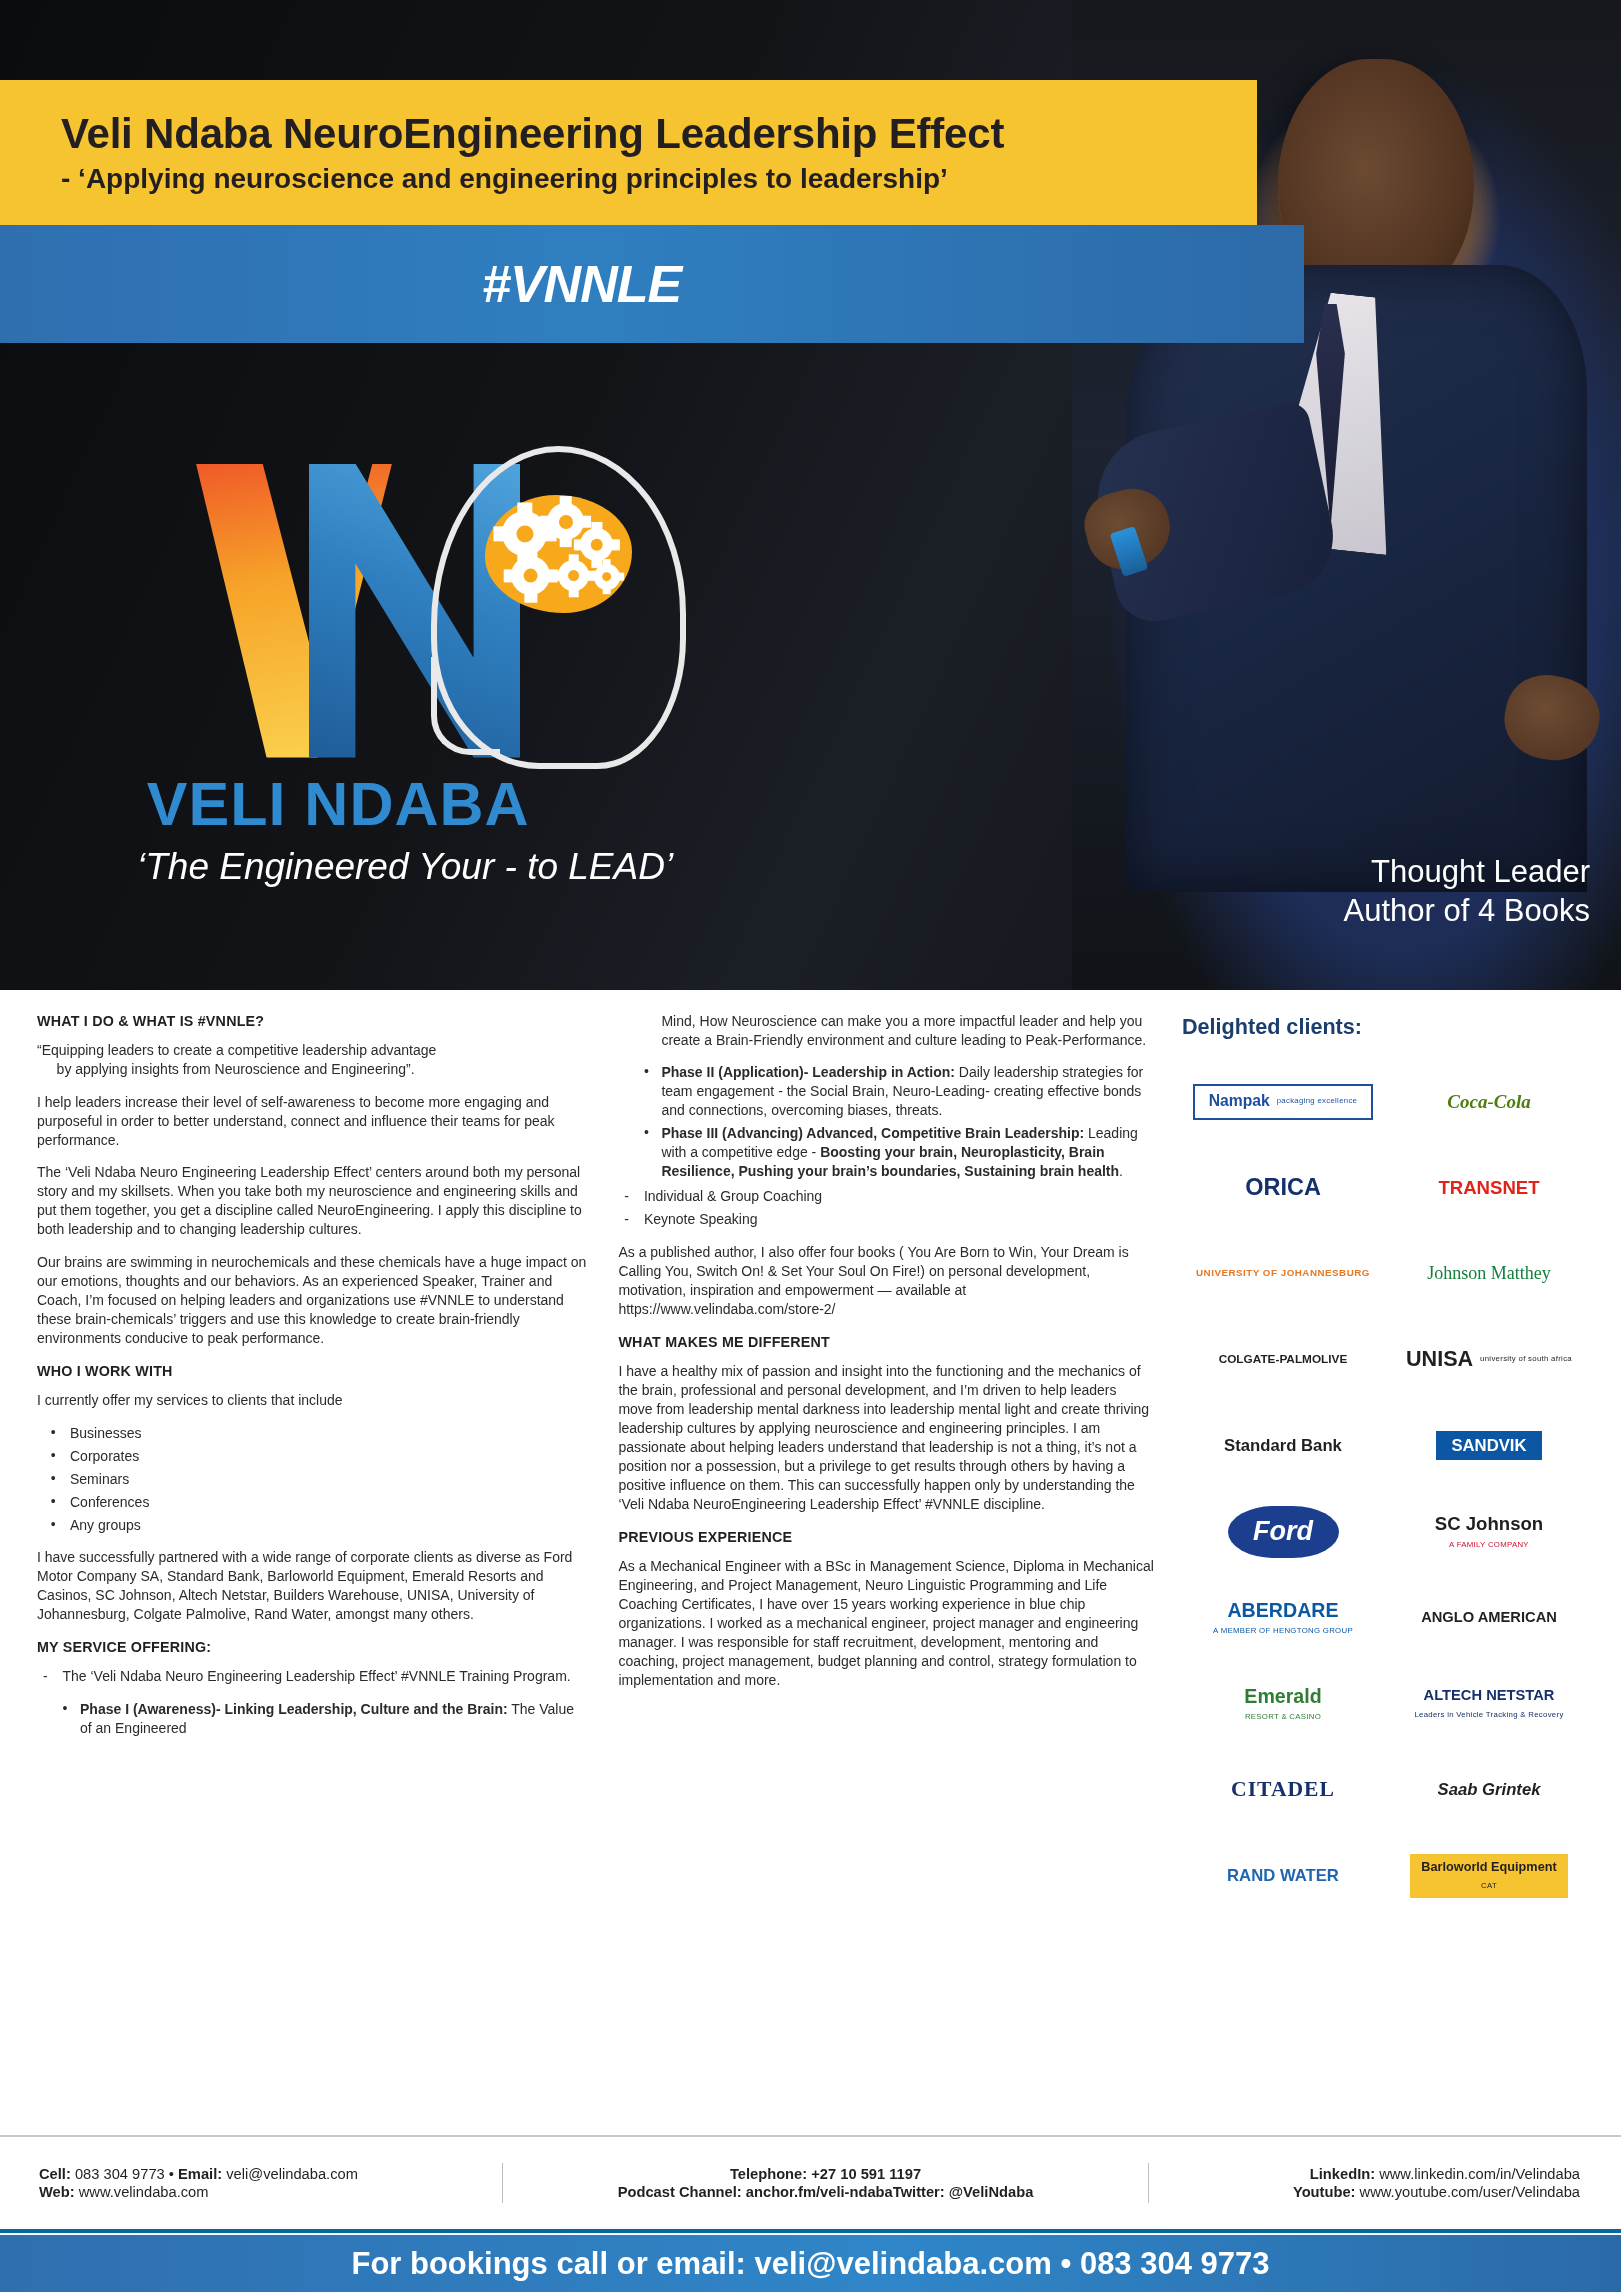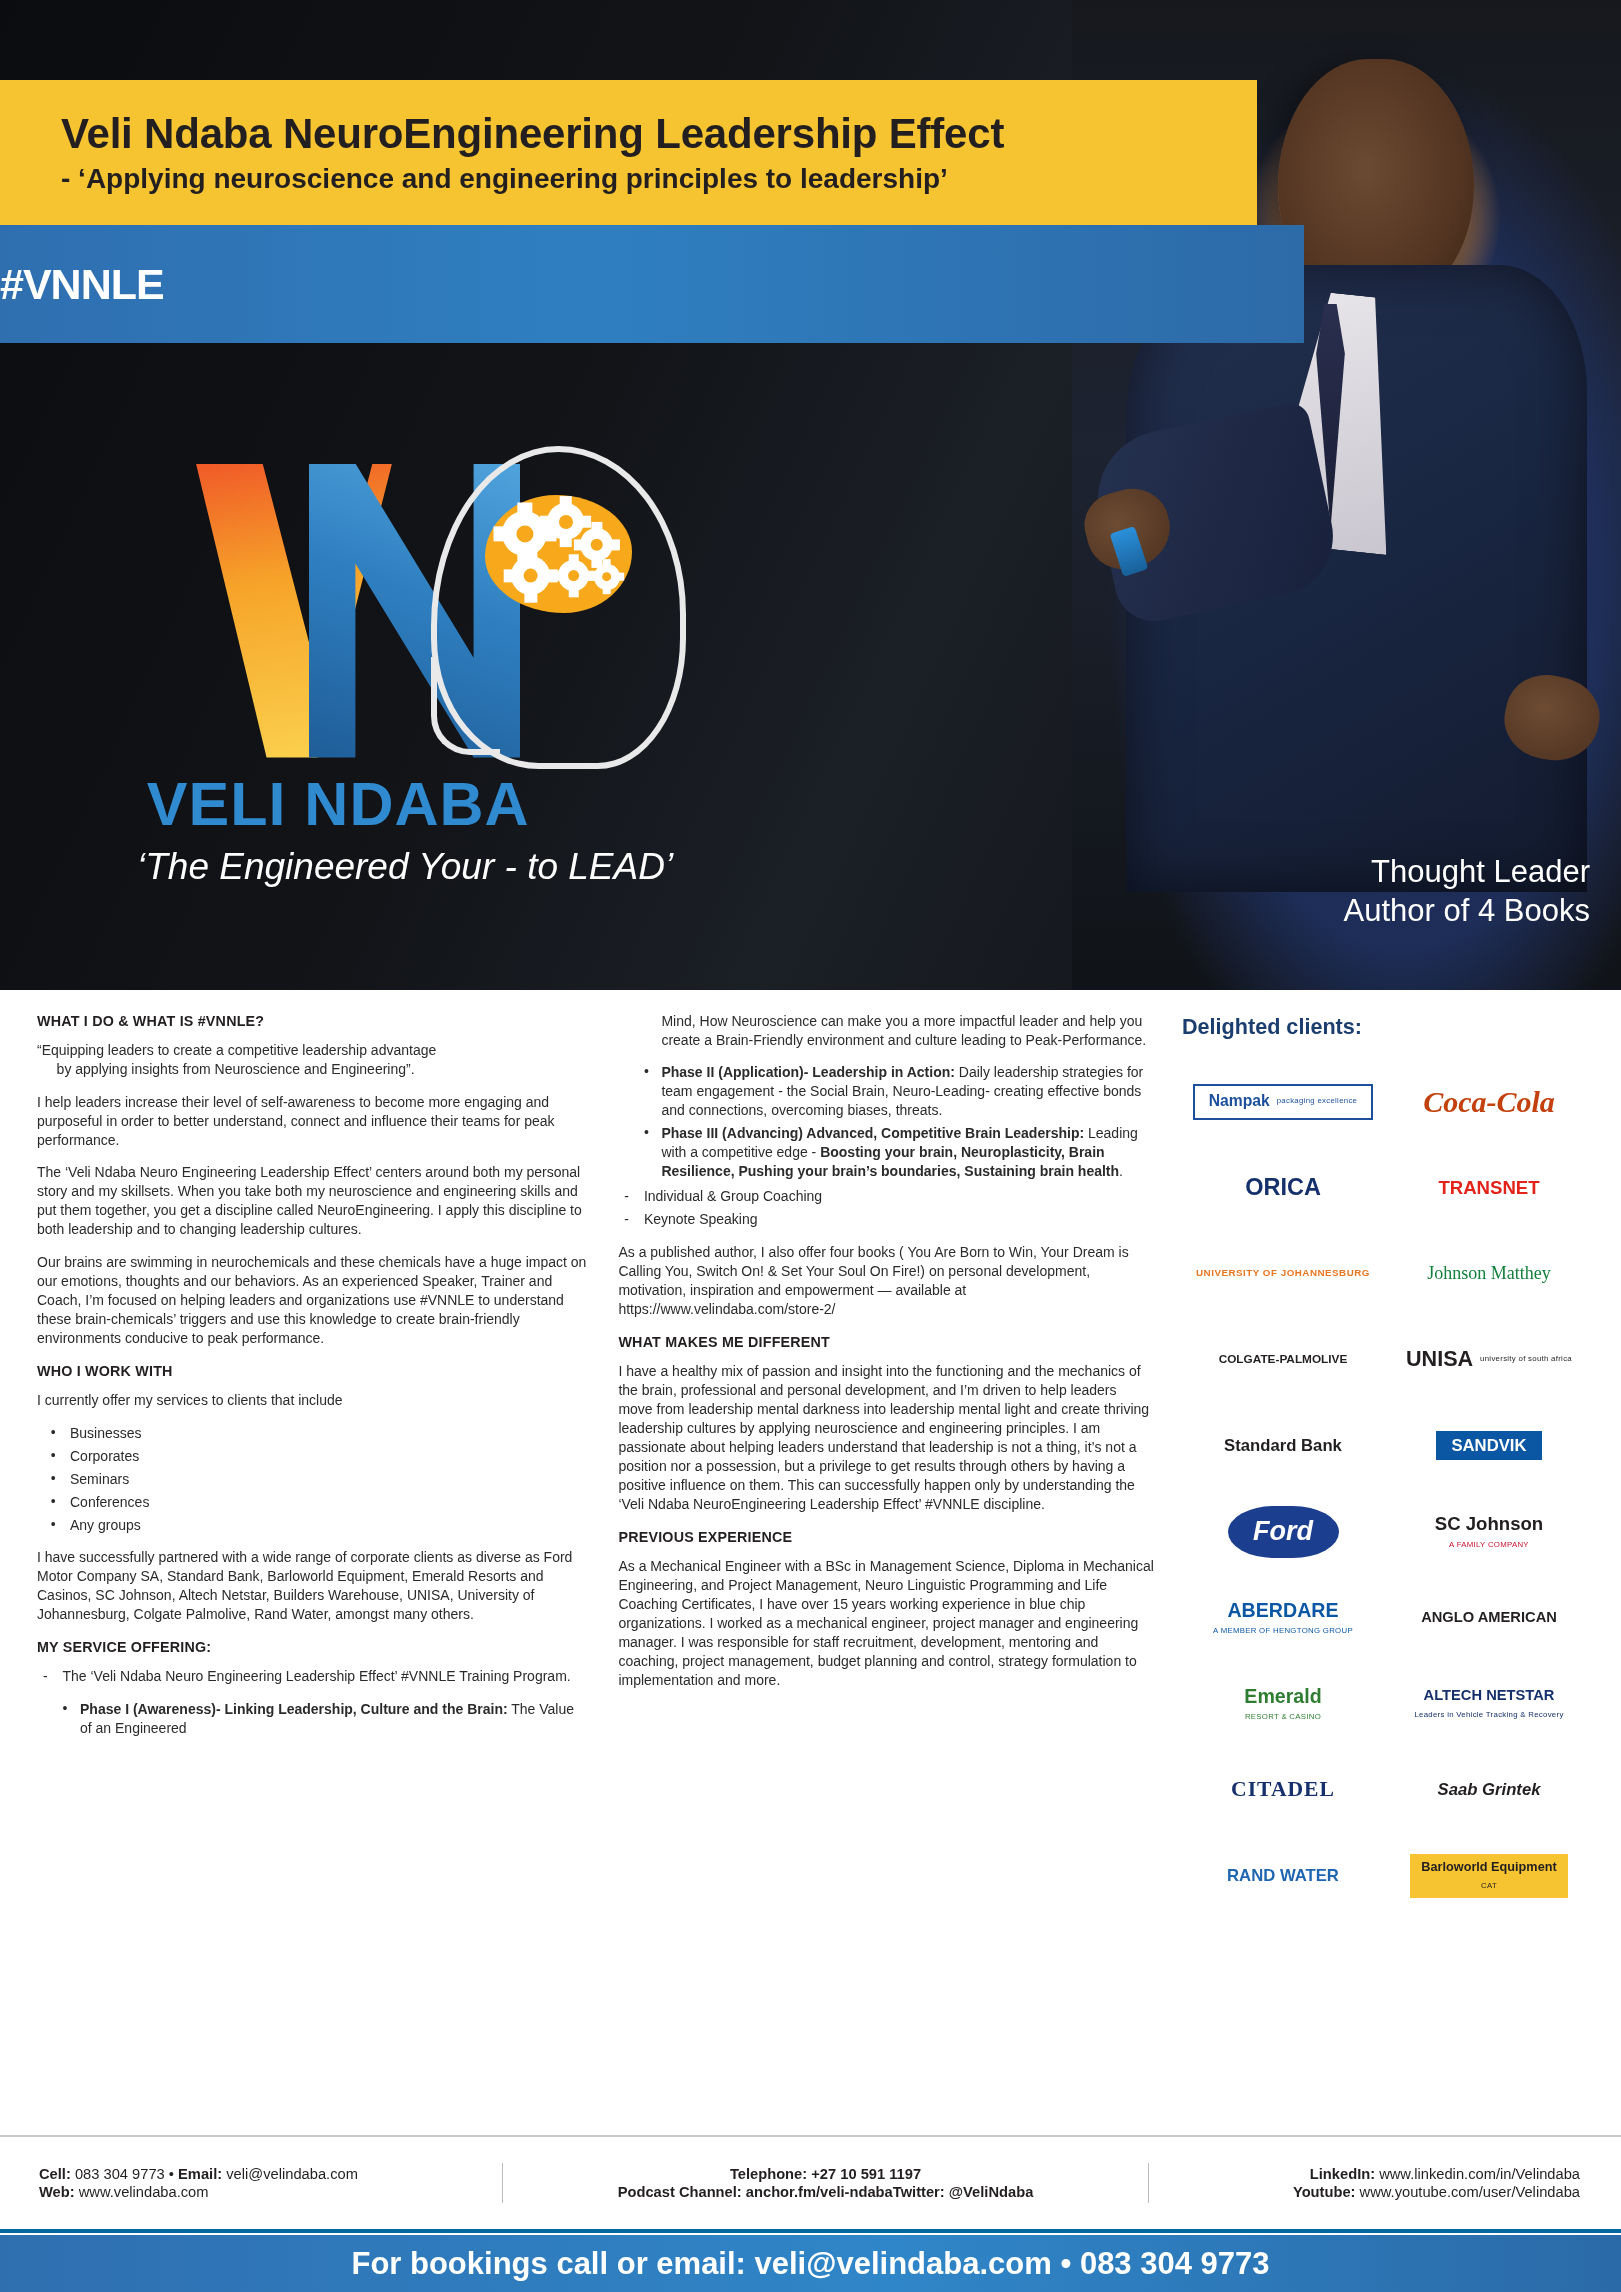--- a/index.html
+++ b/index.html
@@ -89,21 +89,21 @@
   }
   .title-bar h2 {
     margin:5.9px 0 0 0; font-size:28px; font-weight:700; color:#231f20;
   }
   .hashtag-bar {
     position:absolute; left:0; top:225px; width:1304px; height:118px;
     background: linear-gradient(90deg,#2f6fb0 0%, #2f7fc0 45%, #2d6aa8 100%);
     display:flex; align-items:center;
   }
   .hashtag-bar .hash {
-    color:#ffffff; font-size:43px; font-weight:700; letter-spacing:-1px;
+    margin-left:482px; color:#ffffff; font-size:52px; font-weight:700; letter-spacing:-1px;font-style:italic;
   }
 
   
   .logo-wrap { position:absolute; left:137px; top:446px; width:627px; height:461px; }
   .logo-mark { position:relative; width:549px; height:323px; }
   .v-left {
     position:absolute; left:59px; top:17.6px; width:196px; height:294px;
     background: linear-gradient(170deg,#f05a28 0%, #f6a429 40%, #fbd34f 100%);
     clip-path: polygon(0 0, 34% 0, 62% 72%, 90% 0, 100% 0, 62% 100%, 36% 100%);
   }
@@ -334,21 +334,21 @@
     <div class="col col-3">
       <div class="clients-title">Delighted clients:</div>
       <div class="clients-grid">
         <div class="cli">
             <div class="box" style="color:#1d4f9c;border:2px solid #1d4f9c;padding:7.8px 13.7px;">
               <span>Nampak</span>
               <span class="sub">packaging excellence</span>
             </div>
           </div>
         <div class="cli">
-            <div class="box" style="color:#c2410c;font-style:italic;font-size:30px;font-family:'Liberation Serif',serif;">
+            <div class="box" style="color:#4d7c0f;font-style:italic;font-size:19px;font-family:'Liberation Serif',serif;">
               <span>Coca-Cola</span>
             </div>
           </div>
 
         <div class="cli">
             <div class="box" style="color:#15306b;font-size:23.5px;">
               <span>ORICA</span>
             </div>
           </div>
         <div class="cli">

